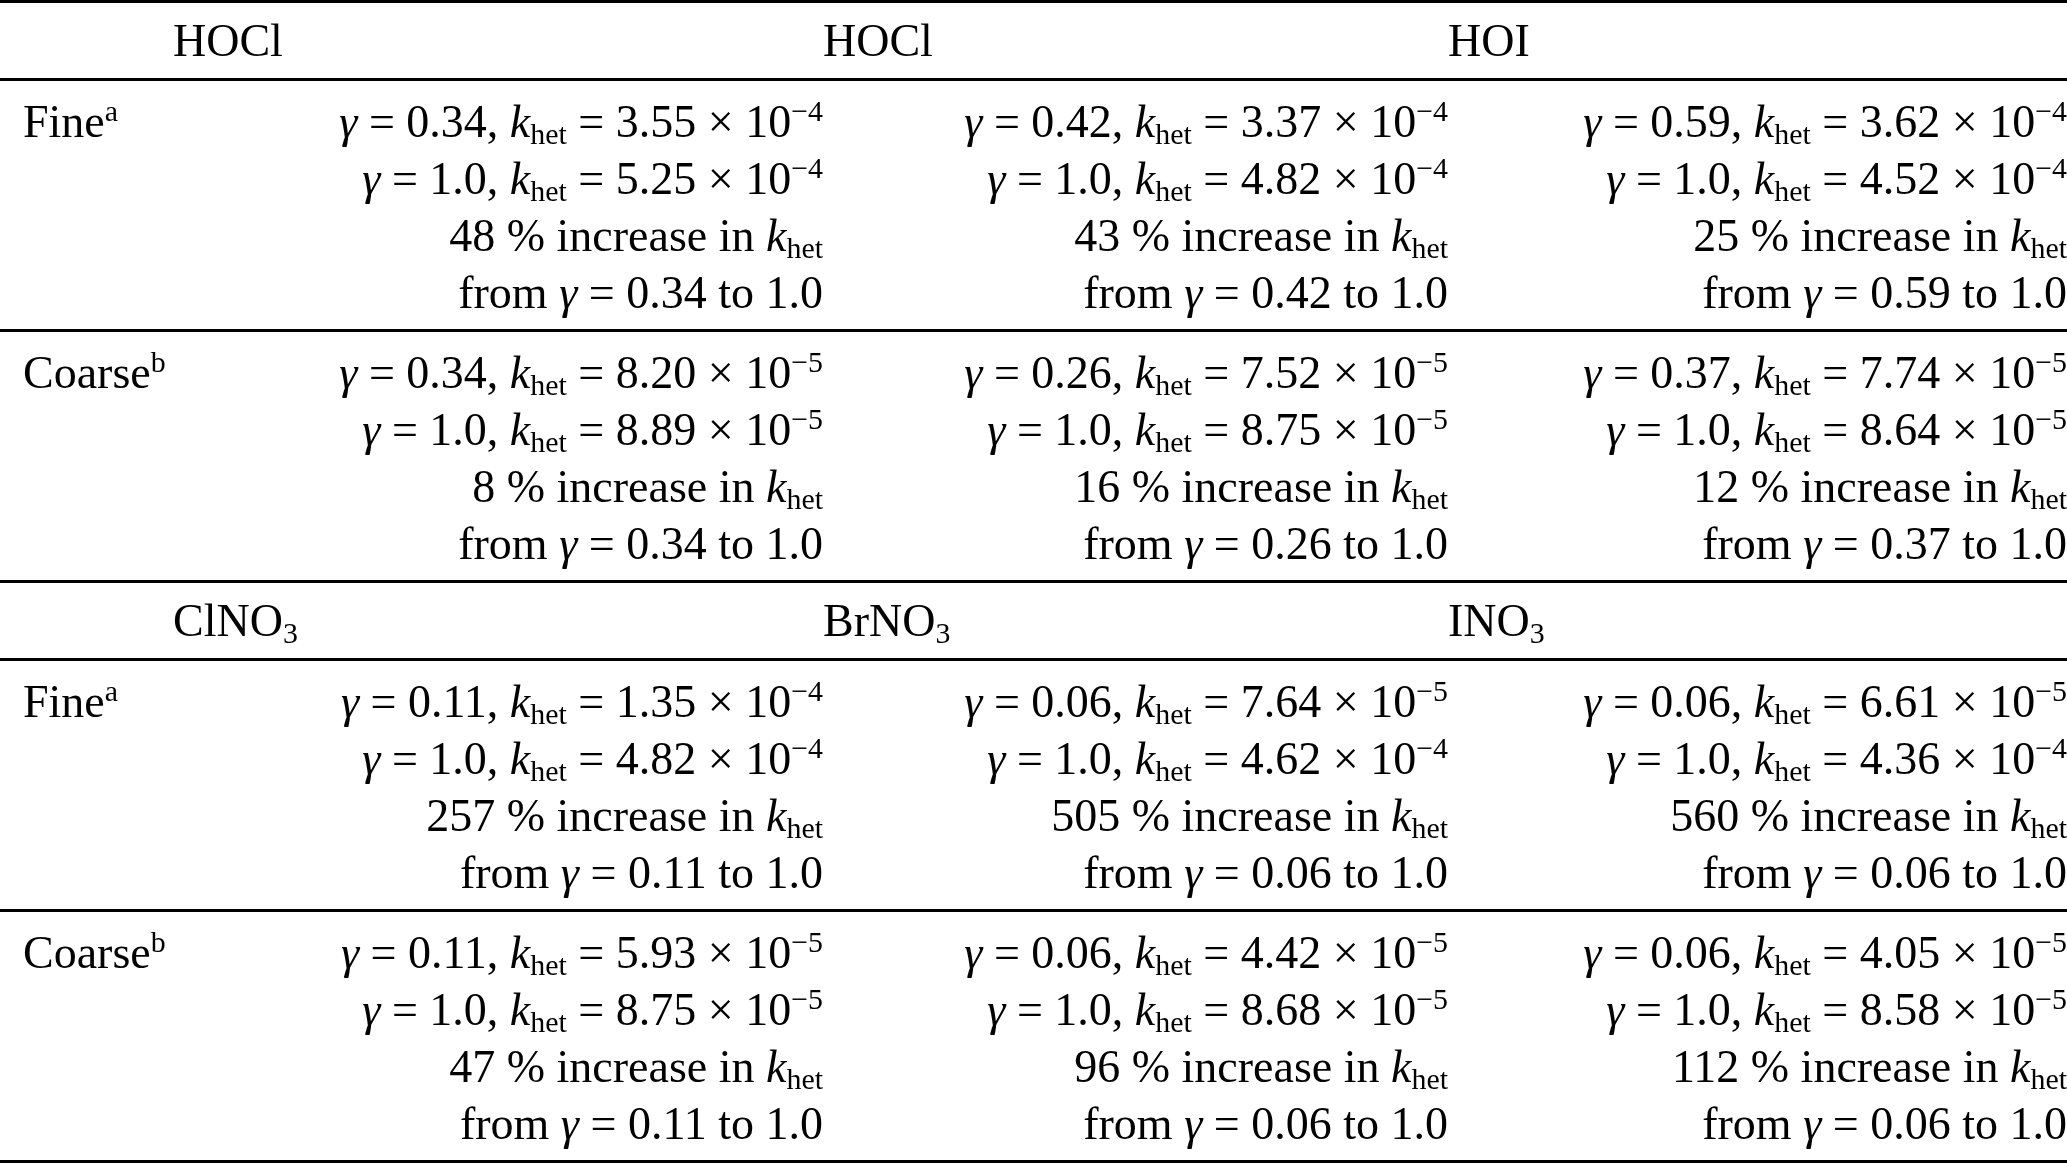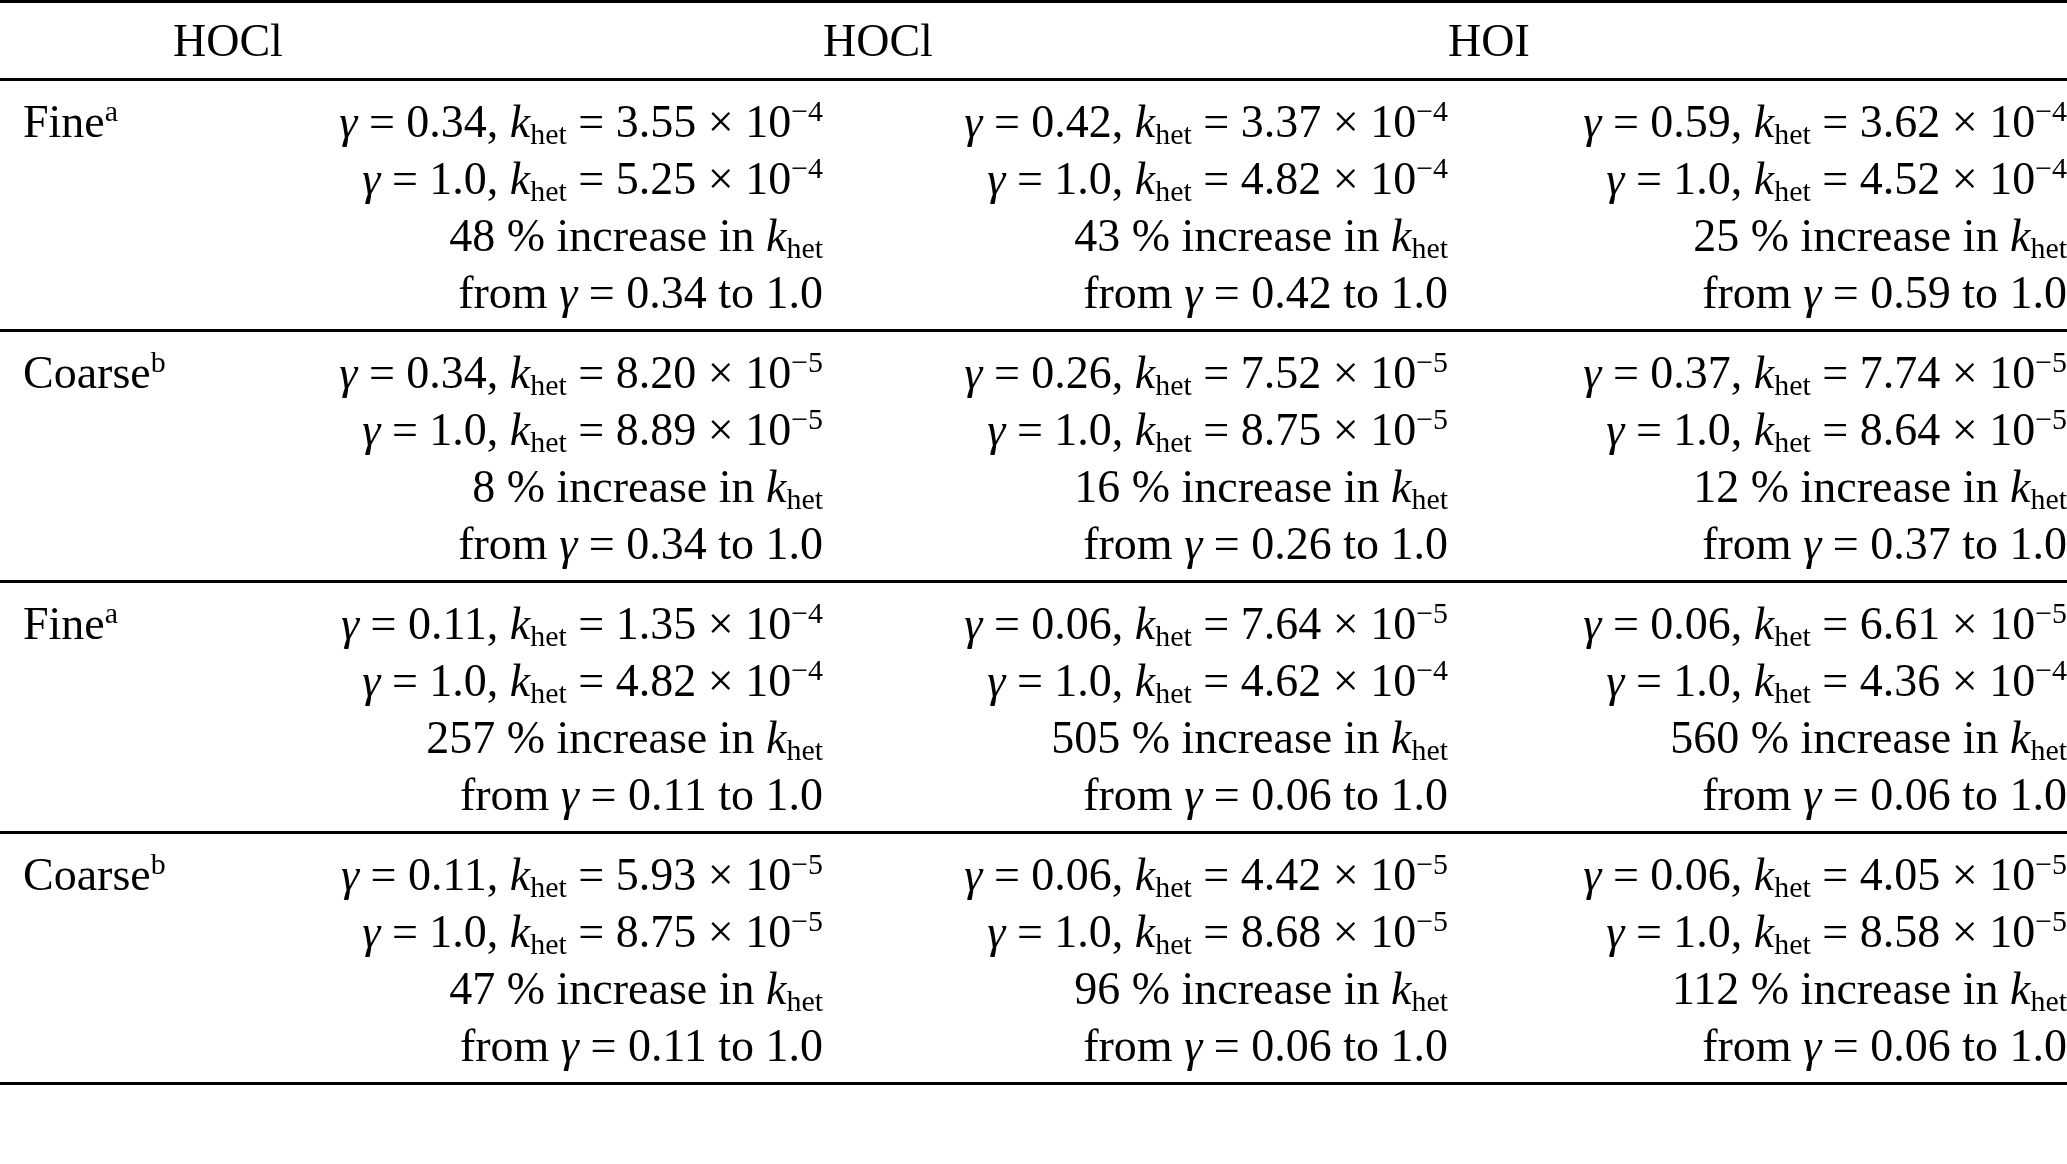--- a/index.html
+++ b/index.html
@@ -128,20 +128,26 @@
             <div class="line">16 % increase in <i>k</i><sub>het</sub></div>
             <div class="line">from <i>γ</i> = 0.26 to 1.0</div>
           </td>
           <td>
             <div class="line"><i>γ</i> = 0.37, <i>k</i><sub>het</sub> = 7.74 × 10<sup>−5</sup></div>
             <div class="line"><i>γ</i> = 1.0, <i>k</i><sub>het</sub> = 8.64 × 10<sup>−5</sup></div>
             <div class="line">12 % increase in <i>k</i><sub>het</sub></div>
             <div class="line">from <i>γ</i> = 0.37 to 1.0</div>
           </td>
         </tr>
+        <tr class="head-row">
+          <th class="label-col"></th>
+          <th>ClNO<sub>3</sub></th>
+          <th>BrNO<sub>3</sub></th>
+          <th>INO<sub>3</sub></th>
+        </tr>
         <tr class="data-row">
           <td class="label-col"><span class="row-label">Fine<sup>a</sup></span></td>
           <td>
             <div class="line"><i>γ</i> = 0.11, <i>k</i><sub>het</sub> = 1.35 × 10<sup>−4</sup></div>
             <div class="line"><i>γ</i> = 1.0, <i>k</i><sub>het</sub> = 4.82 × 10<sup>−4</sup></div>
             <div class="line">257 % increase in <i>k</i><sub>het</sub></div>
             <div class="line">from <i>γ</i> = 0.11 to 1.0</div>
           </td>
           <td>
             <div class="line"><i>γ</i> = 0.06, <i>k</i><sub>het</sub> = 7.64 × 10<sup>−5</sup></div>

